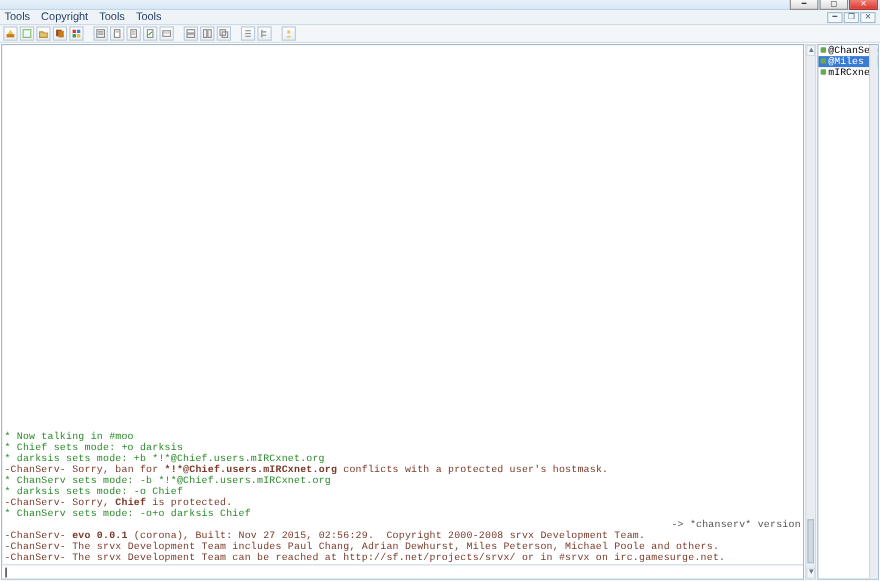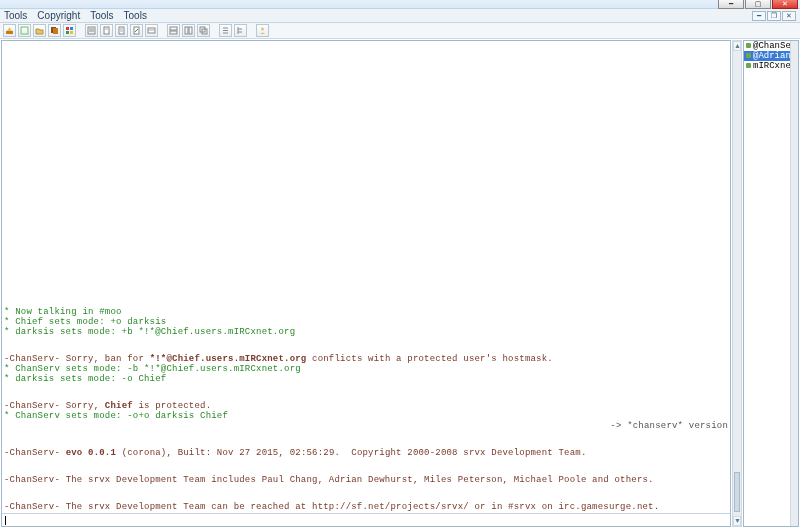--- a/index.html
+++ b/index.html
@@ -113,21 +113,21 @@
     left: 2px;
     right: 2px;
     bottom: 14px;
     font-family: "Fixedsys", "Courier New", monospace;
     font-size: 9px;
     line-height: 10px;
     letter-spacing: 0.2px;
     white-space: pre;
   }
   .c-green { color: #2a8a2a; }
-  .c-maroon { color: #7a3a2a; margin-top: 17px; }
+  .c-maroon { color: #7a3a2a; }
   .c-gray { color: #555; text-align: right; }
   .b { font-weight: bold; }
 
   .inputbar {
     position: absolute;
     left: 0; right: 0; bottom: 0;
     height: 13px;
     border-top: 1px solid #c8d6e3;
     background: #fff;
   }
@@ -319,19 +319,19 @@
 
   <div class="vscroll">
     <div class="arw up">▲</div>
     <div class="thumb"></div>
     <div class="arw dn">▼</div>
   </div>
 
   <div class="nicklist">
     <div id="nickitems">
         <div class="nick-item"><span class="dot"></span><span>@ChanServ</span></div>
-        <div class="nick-item sel"><span class="dot"></span><span>@Adrian</span></div>
+        <div class="nick-item sel"><span class="dot"></span><span>@Miles</span></div>
         <div class="nick-item"><span class="dot"></span><span>mIRCxnet</span></div>
       </div>
     <div class="nickscroll"></div>
   </div>
 
 </div>
 
 </body></html>

